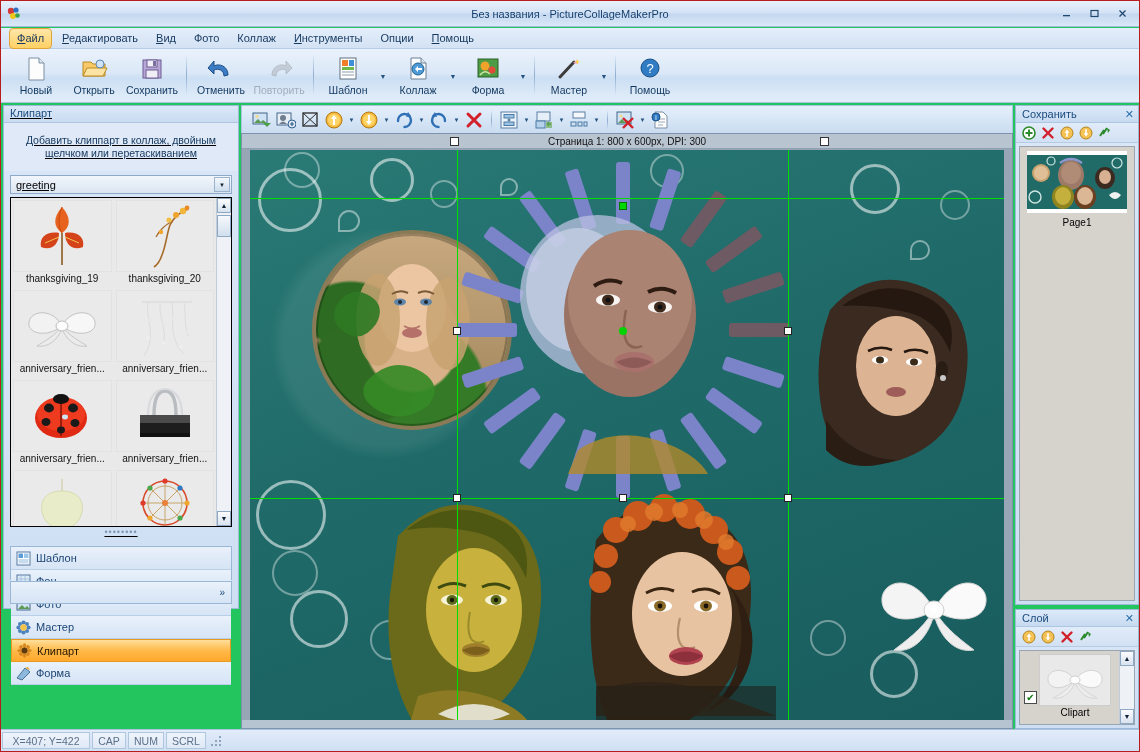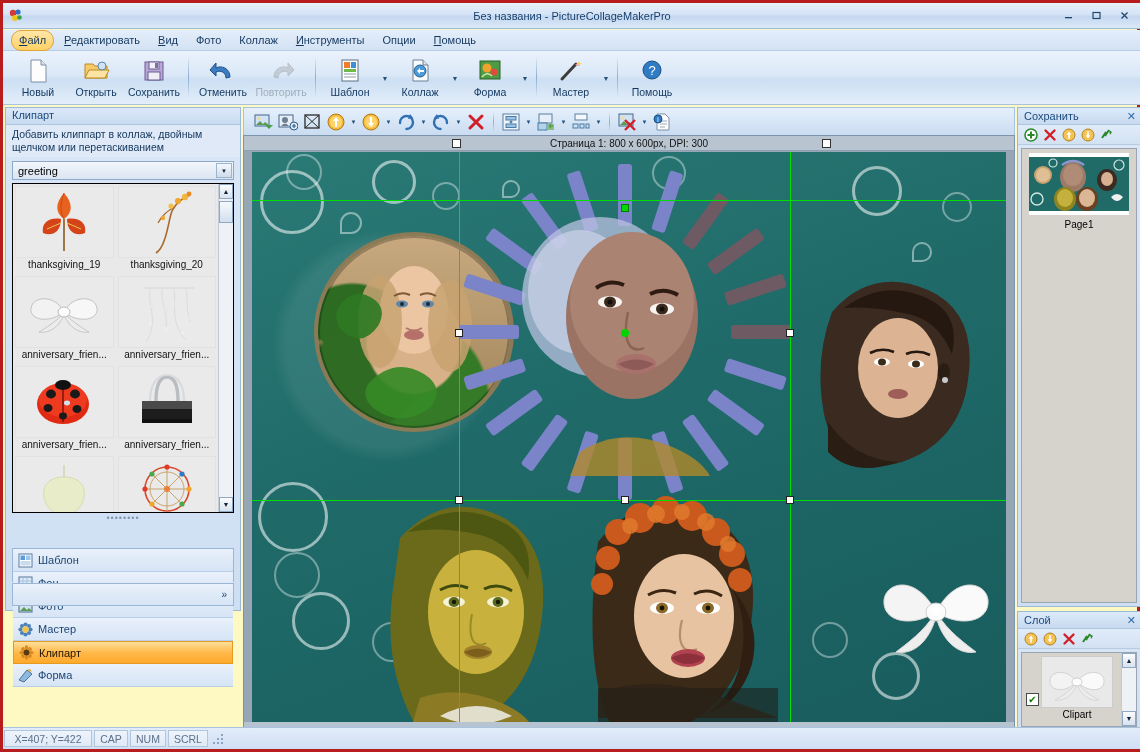--- a/index.html
+++ b/index.html
@@ -5,22 +5,22 @@
   * { box-sizing: border-box; margin:0; padding:0; }
   html,body { width:1140px; height:752px; overflow:hidden; }
   body {
     font-family: "Liberation Sans", sans-serif;
     font-size: 11px;
     color:#000;
     background: linear-gradient(180deg,#c3d8f0 0%, #a8c4e8 100%);
   }
   .app {
     position:relative; width:1140px; height:752px;
-    background:#fef9c3;
-    border:3px solid #b91c1c;
+    background:#22c55e;
+    border:1px solid #b91c1c;
   }
 
   
   .titlebar {
     position:absolute; left:0; top:0; width:1138px; height:26px;
     background:linear-gradient(180deg,#e8f1fb 0%,#d3e2f5 48%,#c3d7ef 52%,#dbe8f8 100%);
     border-bottom:1px solid #9fbcdd;
     display:flex; align-items:center;
   }
   .title-icon {
@@ -40,21 +40,21 @@
 
   
   .menubar {
     position:absolute; left:0; top:27px; width:1138px; height:21px;
     background:linear-gradient(180deg,#e4eefb 0%,#d3e2f4 100%);
     border-bottom:1px solid #b5cde6;
     display:flex; align-items:center; padding-left:8px; gap:2px;
   }
   .menu-item {
     padding:2px 7px; font-size:11px; color:#15385f; line-height:15px;
-    border:1px solid transparent; border-radius:10px; white-space:nowrap;
+    border:1px solid transparent; border-radius:4px; white-space:nowrap;
   }
   .menu-item.active {
     background:linear-gradient(180deg,#ffe6a8 0%,#ffd165 100%);
     border:1px solid #e0a43a;
   }
   .menu-item u { text-decoration:underline; }
 
   
   .toolbar {
     position:absolute; left:0; top:48px; width:1138px; height:54px;
@@ -77,29 +77,31 @@
     width:12px;height:50px; display:flex;align-items:center;justify-content:center;
     color:#24527f; font-size:7px;
   }
   .tb-pair { display:flex; }
 
   
   .left-panel {
     position:absolute; left:2px; top:104px; width:236px; height:504px;
     background:linear-gradient(180deg,#d9e6f7,#cfdff3);
     border:1px solid #9db9d8;
+    text-decoration:underline;
   }
   .panel-title {
     height:17px; font-size:11px; color:#1a4a7d; padding:1px 6px;
     background:linear-gradient(180deg,#dbe8f8,#c9dbf1);
     border-bottom:1px solid #aec6e2;
   }
   .clip-hint {
-    padding:3px 6px; font-size:10.5px; color:#13365c; line-height:13px;
+    padding:11px 6px; font-size:10.5px; color:#13365c; line-height:13px;
     background:#dfe9f7;
+    text-align:center;
   }
   .clip-combo {
     margin:4px 6px 3px; height:19px; display:flex; align-items:center;
     background:linear-gradient(180deg,#f2f6fc,#dbe5f1);
     border:1px solid #8faac8; font-size:11px; color:#000; padding-left:5px;
     position:relative;
   }
   .clip-combo .caret {
     position:absolute; right:1px; top:1px; width:16px; height:15px;
     background:linear-gradient(180deg,#f4f8fd,#cedcec);

